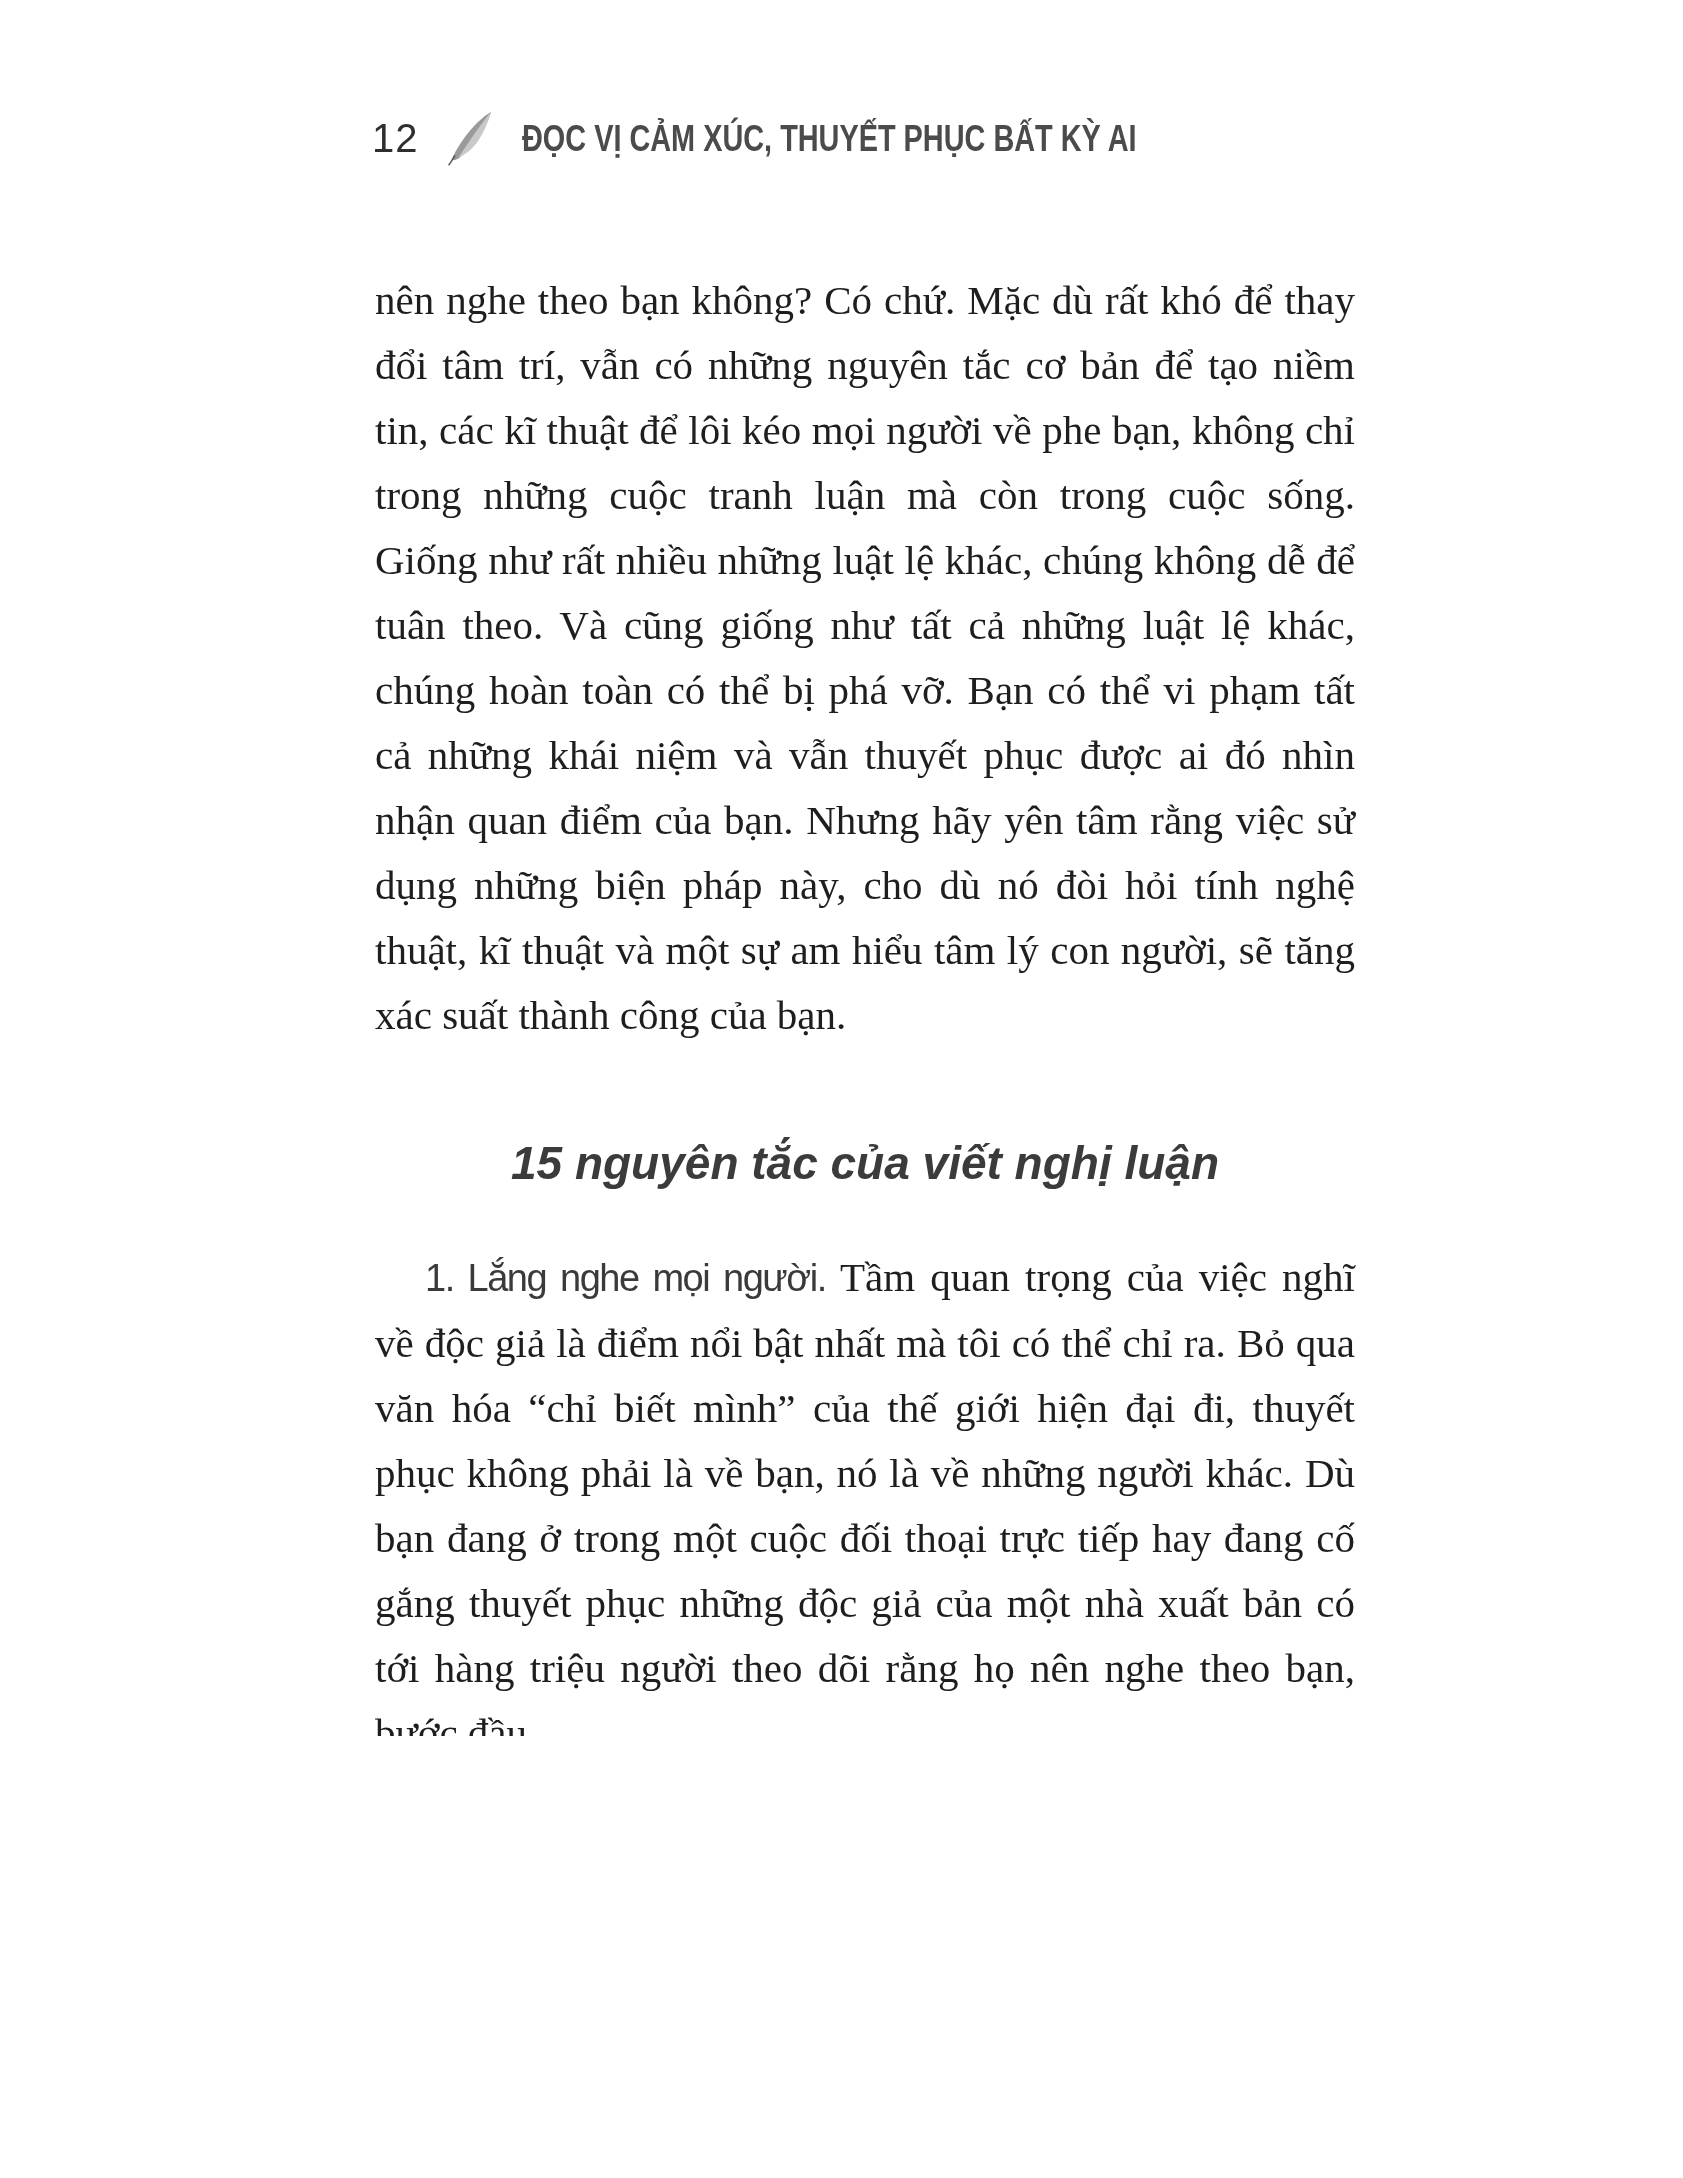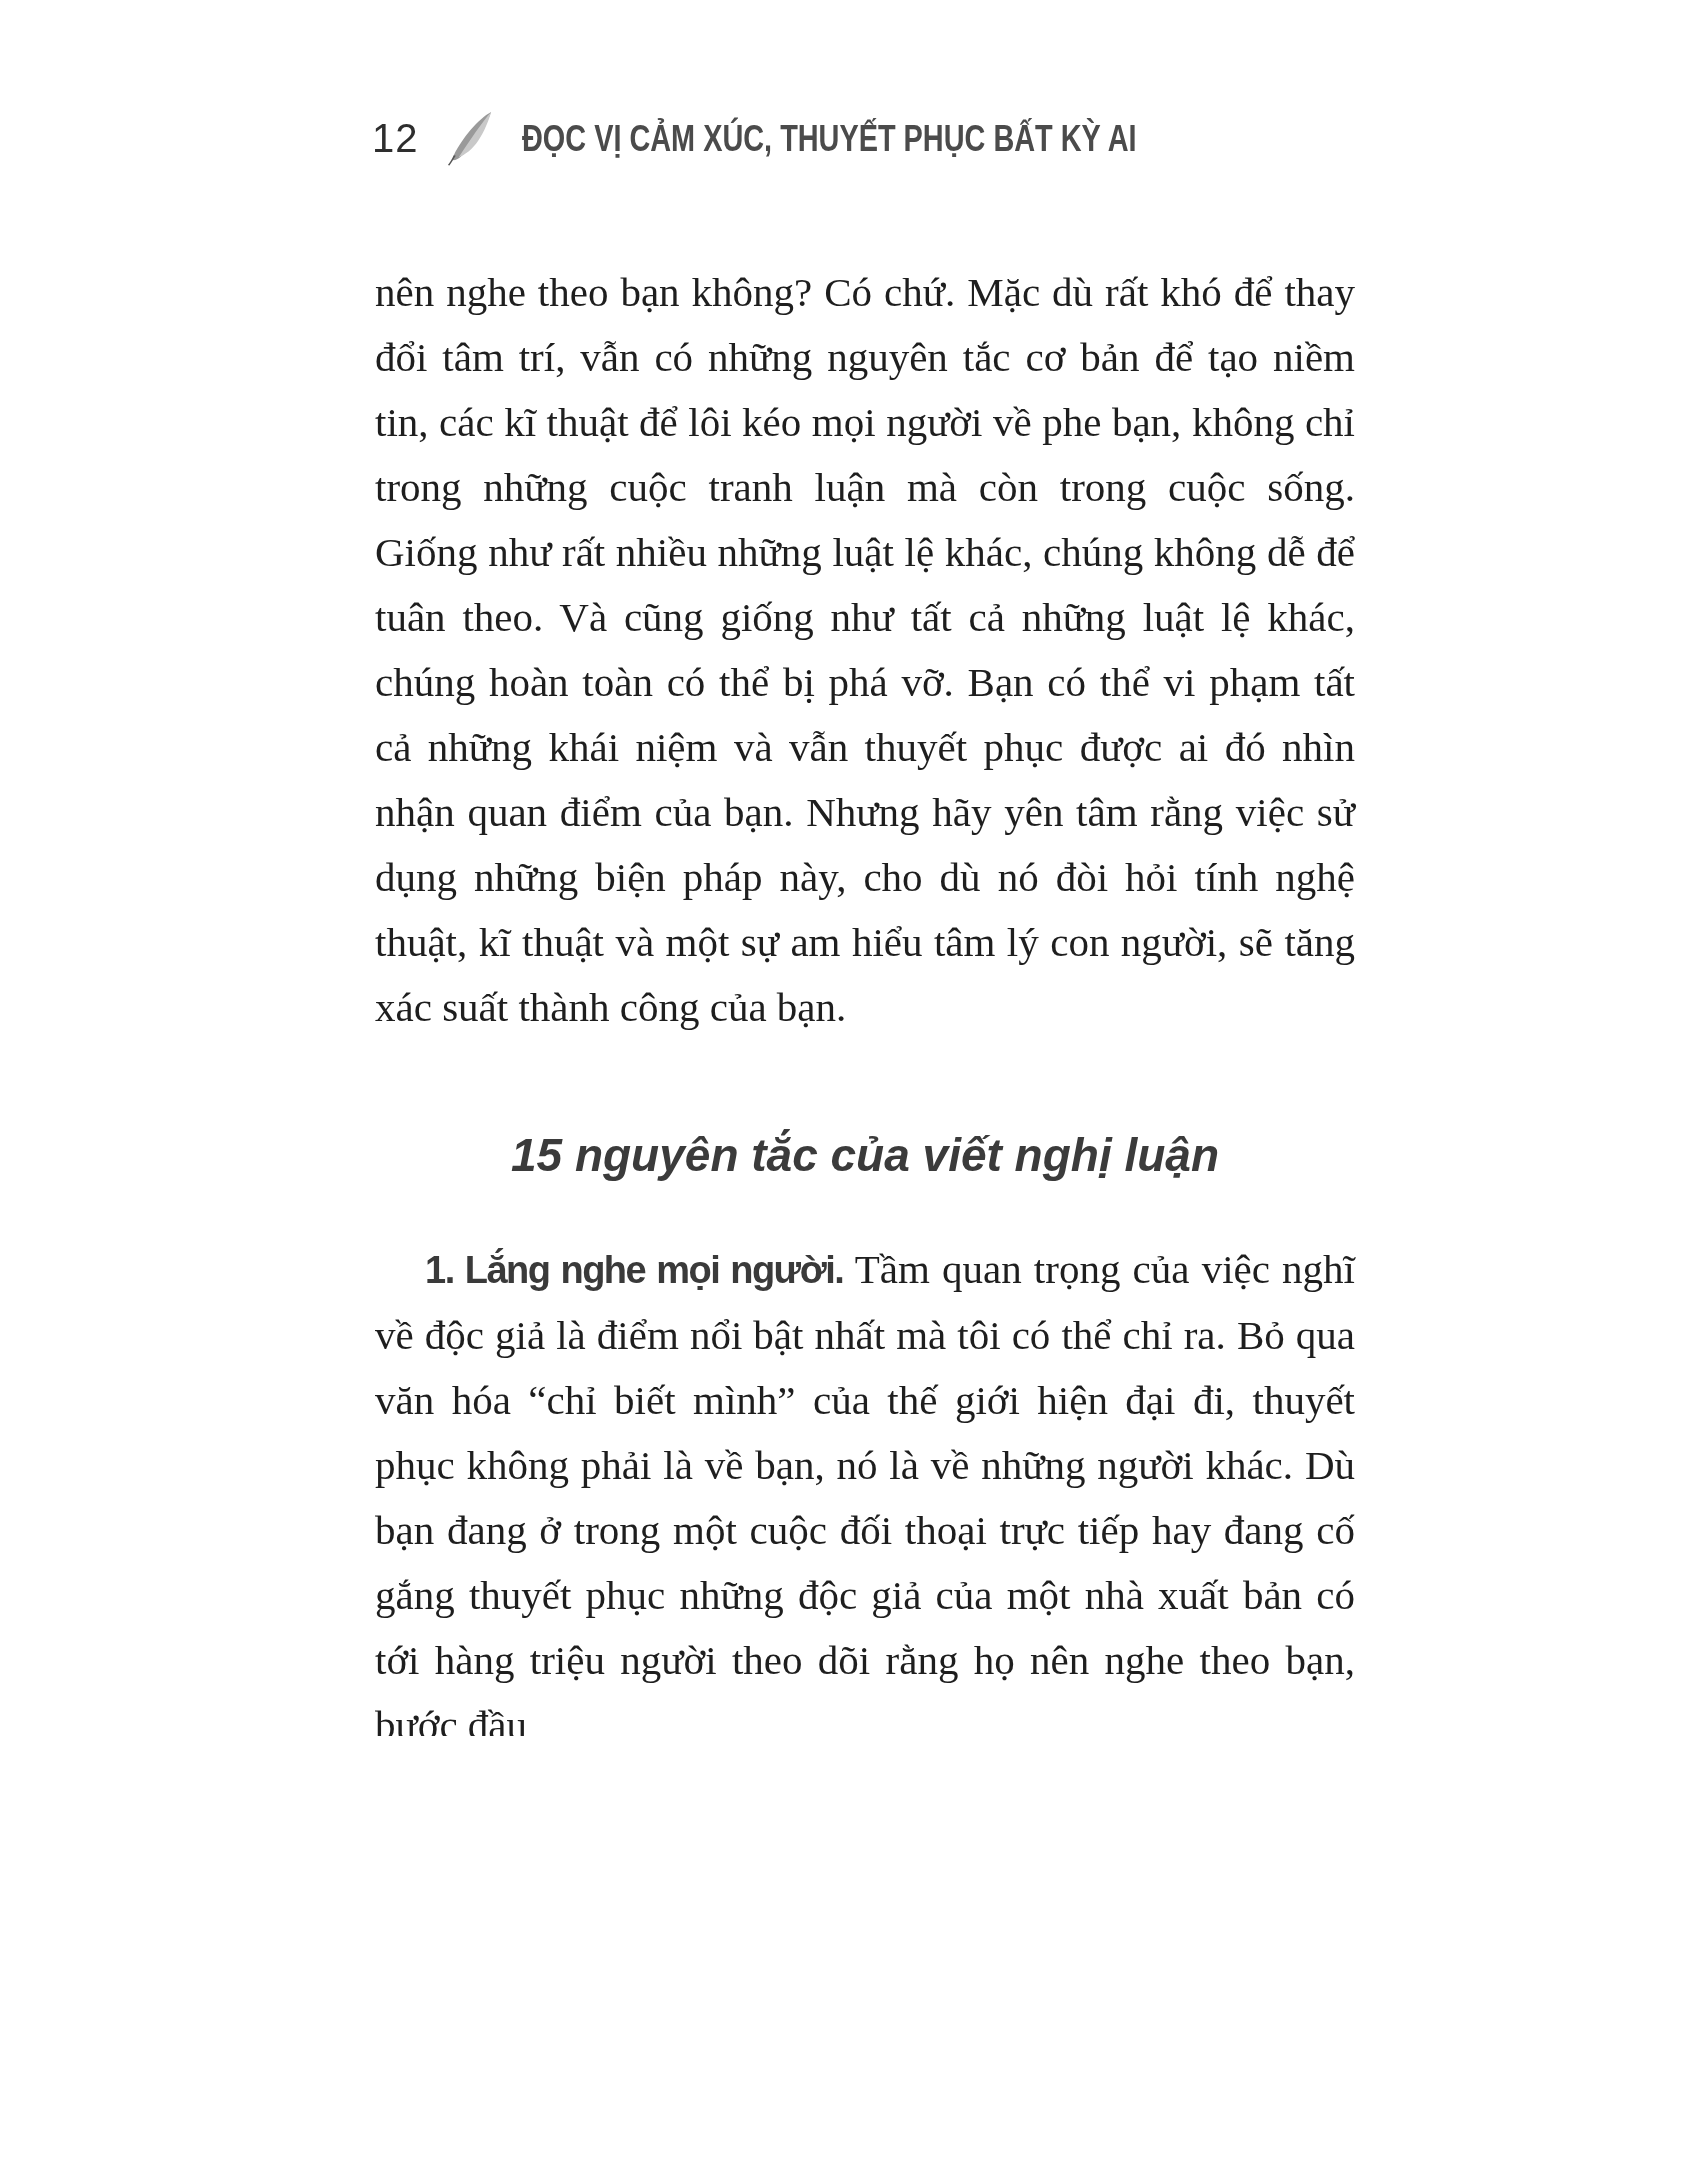--- a/index.html
+++ b/index.html
@@ -46,21 +46,21 @@
     color: #4b4b4b;
     white-space: nowrap;
     transform: scaleX(0.78);
     transform-origin: left center;
     letter-spacing: 0px;
   }
   
   .text-column {
     position: absolute;
     left: 351px;
-    top: 260px;
+    top: 268px;
     width: 980px;
   }
   .body-para {
     margin: 0;
     font-size: 41px;
     line-height: 65px;
     color: #1e1e1e;
     text-align: justify;
     text-justify: inter-word;
   }
@@ -73,21 +73,21 @@
     font-style: italic;
     font-weight: 700;
     font-size: 46px;
     line-height: 61px;
     color: #3b3b3b;
     letter-spacing: 0px;
   }
   .para-3 { text-indent: 50px; margin-top: 51px; }
   .rule-label {
     font-family: "Liberation Sans", sans-serif;
-    font-weight: 700;
+    font-weight: 400;
     font-size: 38px;
     letter-spacing: -1.5px;
     color: #3a3a3a;
   }
 </style>
 </head>
 <body>
 
 <div class="page">
 

